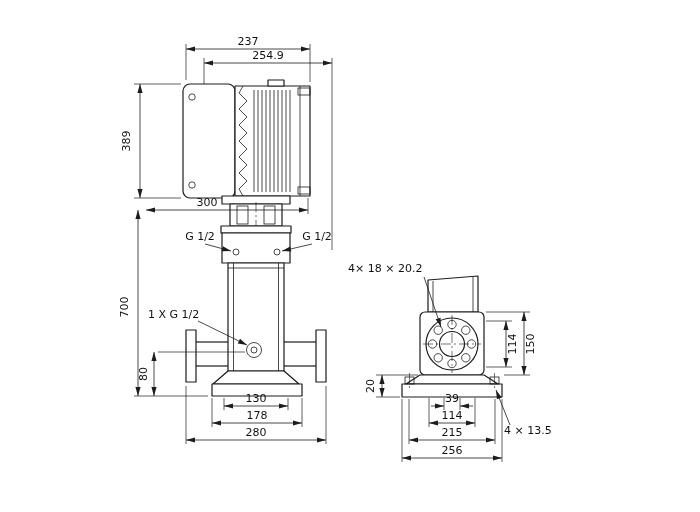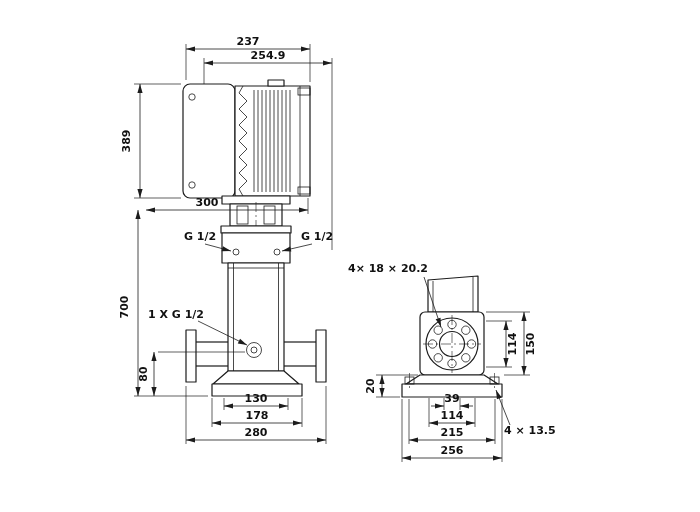--- a/index.html
+++ b/index.html
@@ -1,17 +1,17 @@
 <!DOCTYPE html>
 <html><head>
 <meta charset="utf-8">
 <style>
   html,body{margin:0;padding:0;background:#ffffff;}
   .canvas{position:relative;width:700px;height:512px;background:#ffffff;overflow:hidden;
-          font-family:"DejaVu Sans", sans-serif;font-weight:bold;}
+          font-family:"DejaVu Sans", sans-serif;}
   svg{display:block}
   .obj  {fill:none;stroke:#1c1c1c;stroke-width:1.2;stroke-linejoin:round;}
   .objf {fill:#ffffff;stroke:#1c1c1c;stroke-width:1.2;stroke-linejoin:round;}
   .thin {fill:none;stroke:#1c1c1c;stroke-width:0.8;}
   .dimline{fill:none;stroke:#1c1c1c;stroke-width:0.8;}
   .ext  {fill:none;stroke:#1c1c1c;stroke-width:0.7;}
   .cl   {fill:none;stroke:#1c1c1c;stroke-width:0.6;stroke-dasharray:10 3 2 3;}
   text.dim{font-family:"DejaVu Sans",sans-serif;font-size:11px;fill:#111;}
 </style>
 </head>

